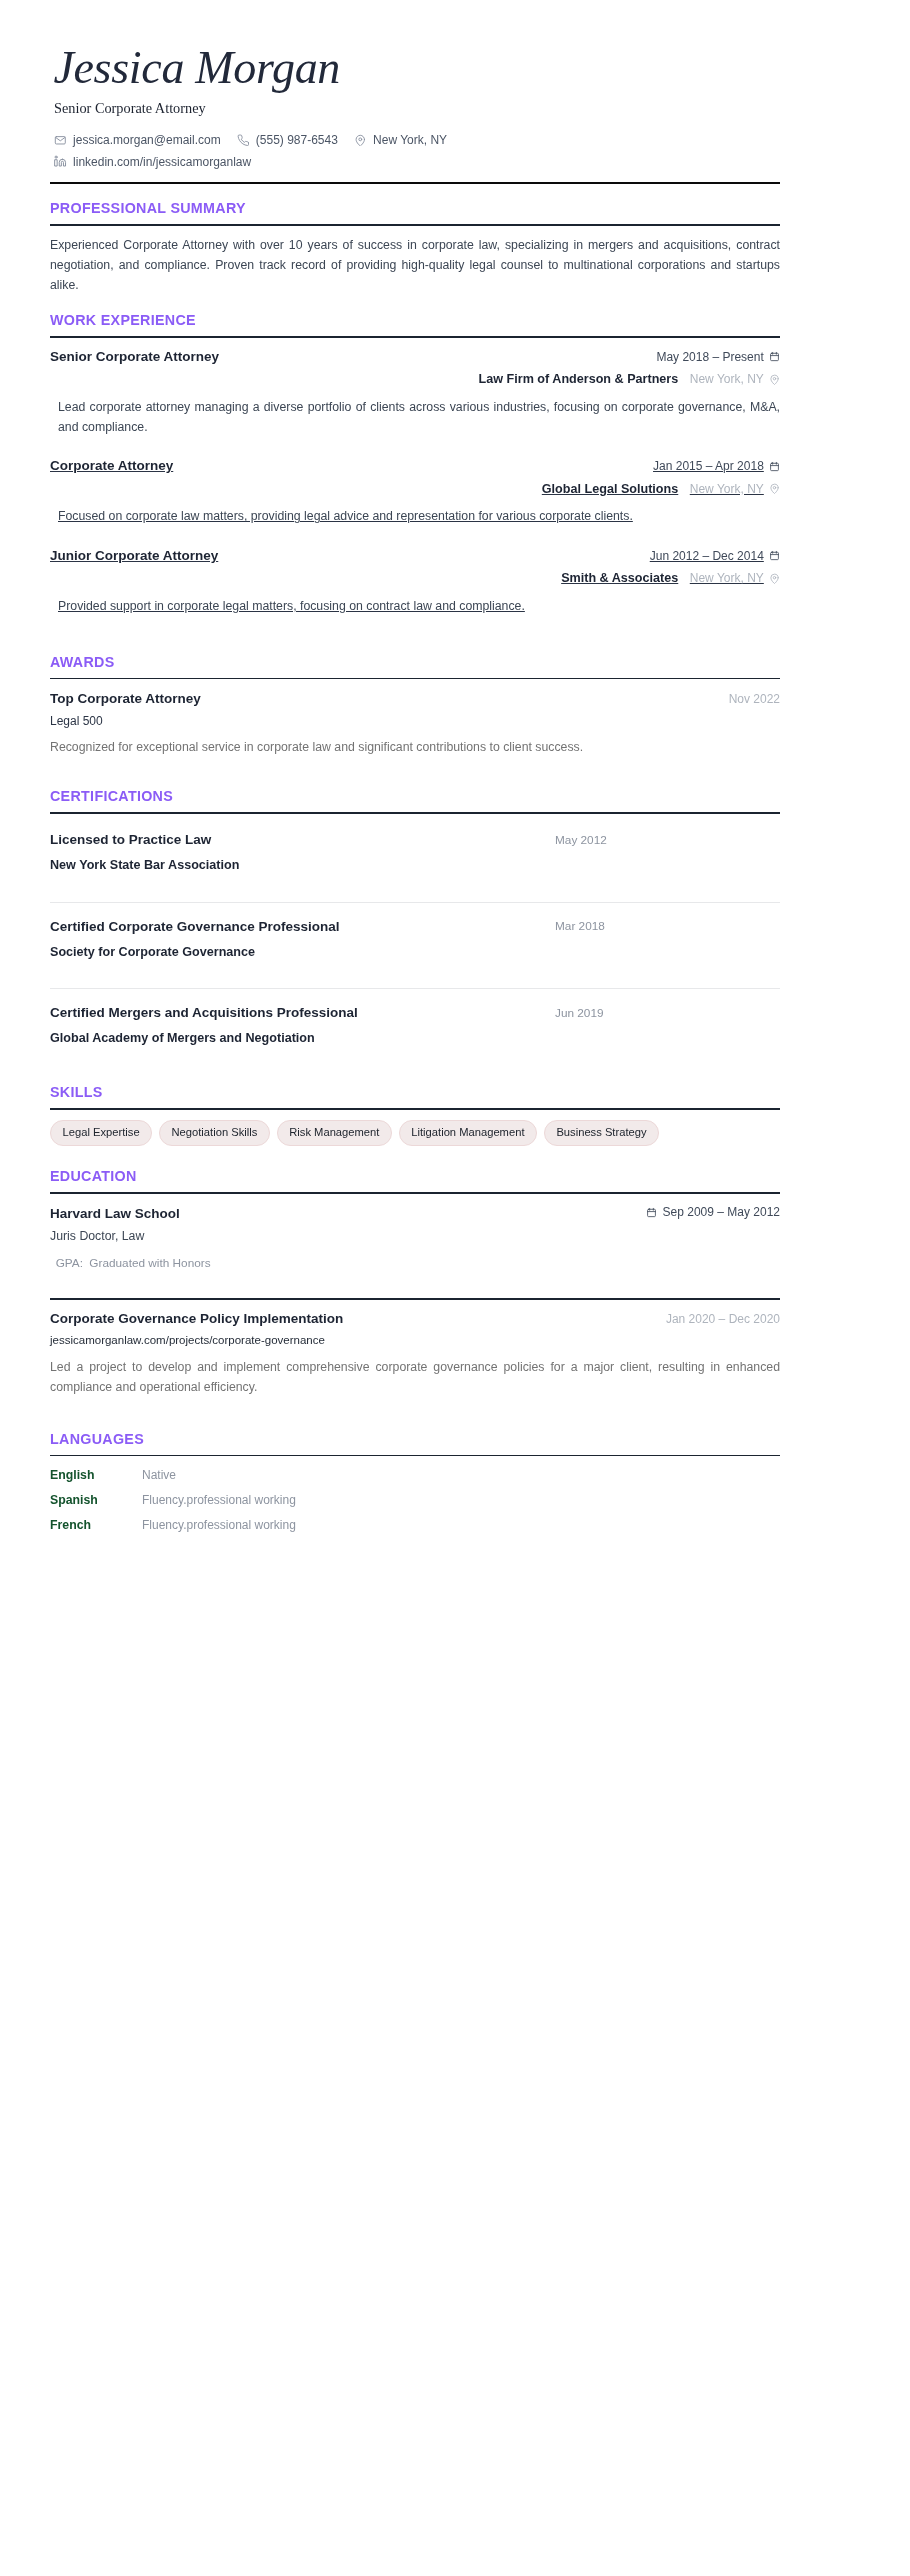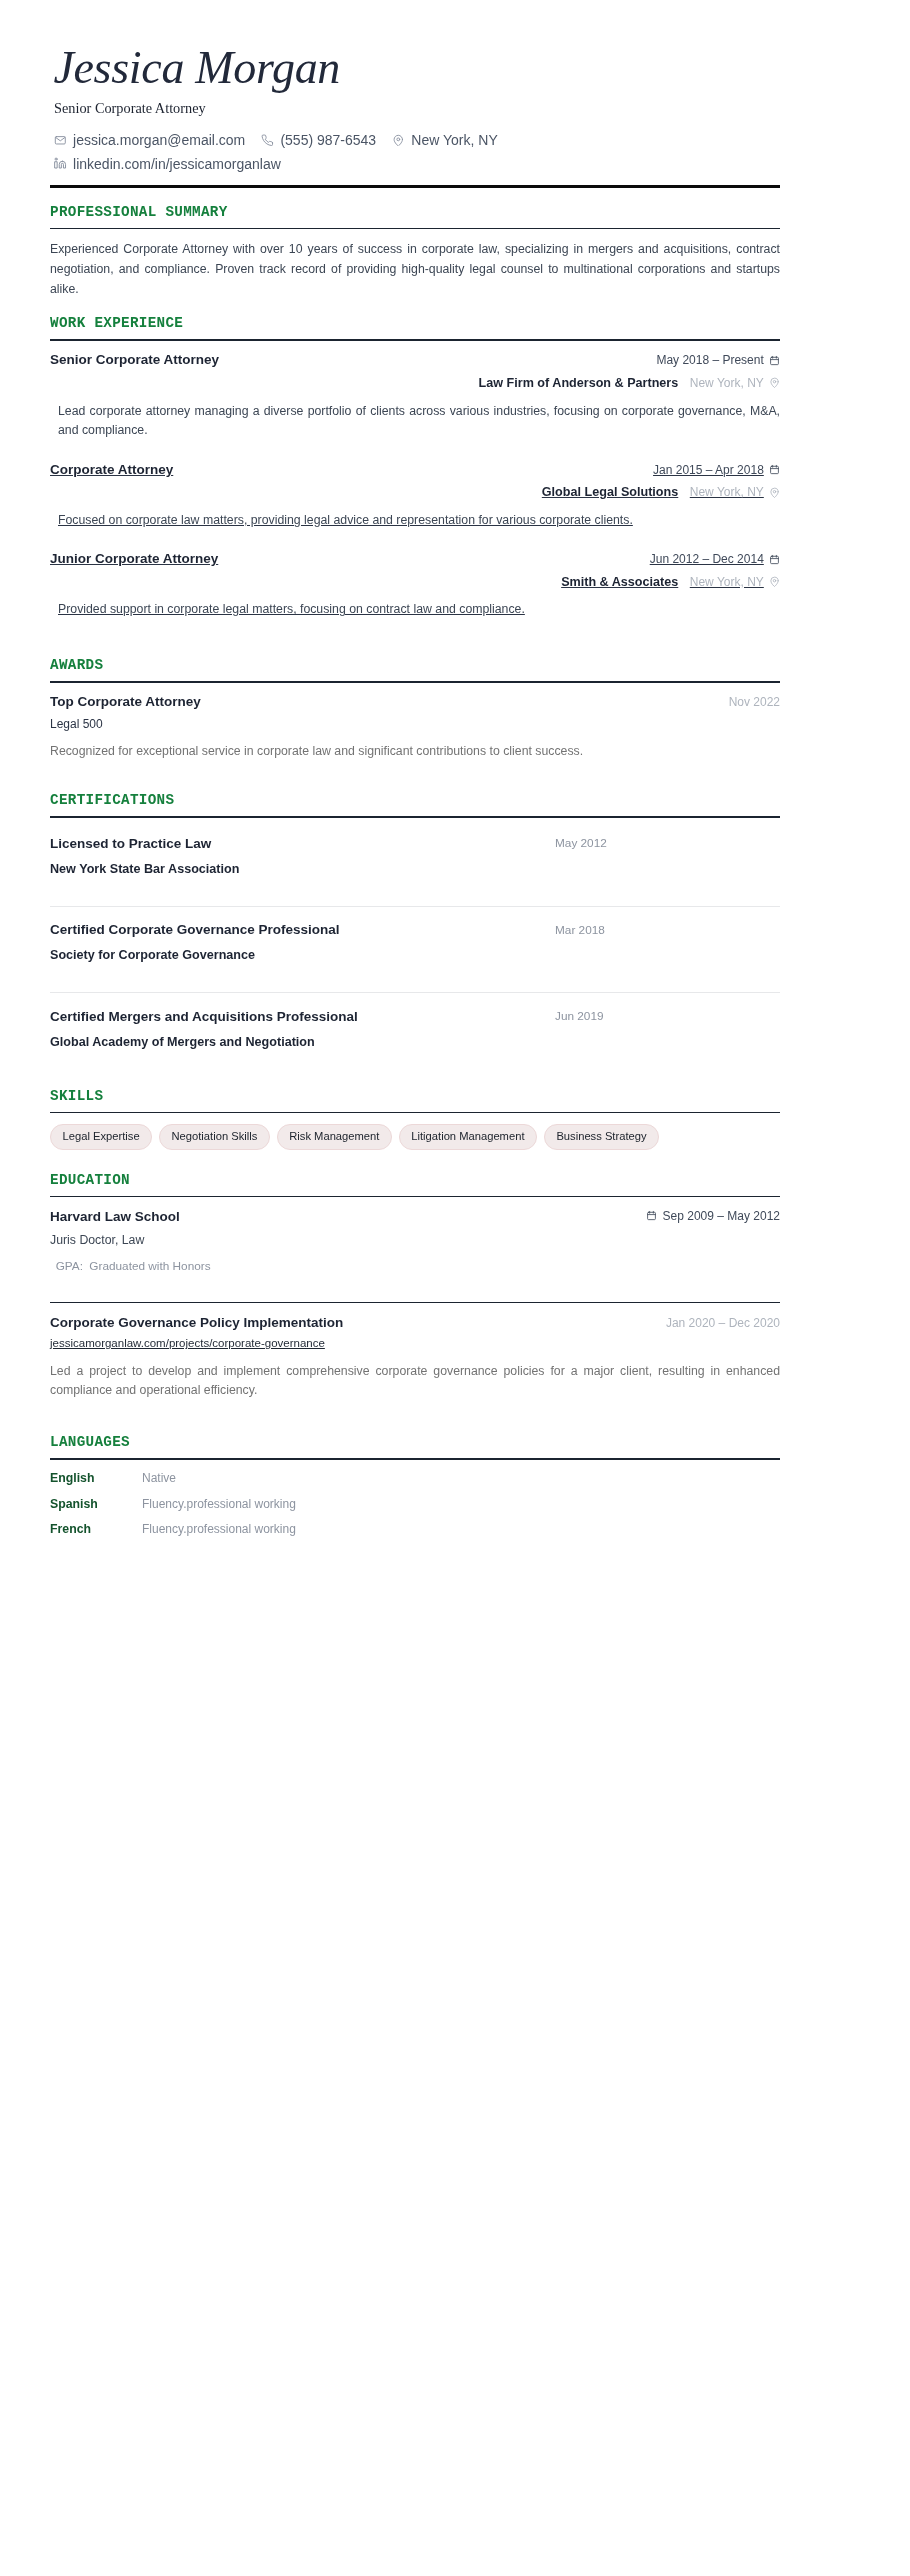--- a/index.html
+++ b/index.html
@@ -46,23 +46,23 @@
     margin: 15px 0 0 2.9px;
   }
   .contact-line {
     display: flex;
     align-items: center;
     flex-wrap: wrap;
     margin-bottom: 6.9px;
   }
   .contact-item {
     display: inline-flex;
-    align-items: flex-start;
+    align-items: center;
     margin-right: 15px;
-    font-size: 14px;
+    font-size: 12px;
     color: #4b5565;
     line-height: 1.2;
     white-space: nowrap;
   }
   .contact-item .ico {
     display: inline-flex;
     align-items: center;
     justify-content: center;
     width: 15px;
     height: 15px;
@@ -74,25 +74,25 @@
 
   .rule-thick {
     height: 2.3px;
     background: #0a0a0a;
     margin: 12.6px 0 0 0;
   }
 
   
   .section { margin-top: 16px; }
   .section-title {
-    font-family: Liberation Mono, monospace;
+    font-family: Liberation Sans, sans-serif;
     font-weight: 700;
     font-size: 14.3px;
     letter-spacing: 0.3px;
-    color: #15803d;
+    color: #8b5cf6;
     margin: 12px 0 8px 0;
     text-transform: uppercase;
   }
   .rule-thin {
     height: 1.7px;
     background: #1b2430;
     margin-bottom: 10.3px;
   }
   .rule-faint {
     height: 0.6px;
@@ -237,21 +237,20 @@
   .edu-gpa .gpa-value {
     padding-left: 0;
   }
 
   
   .project-url {
     font-size: 11.5px;
     color: #1f2733;
     margin-top: 4.6px;
     line-height: 1.35;
-    text-decoration: underline;
   }
 
   
   .lang-list { margin-top: 2.3px; }
   .lang-row {
     display: flex;
     align-items: baseline;
     margin-bottom: 8.6px;
   }
   .lang-name {

